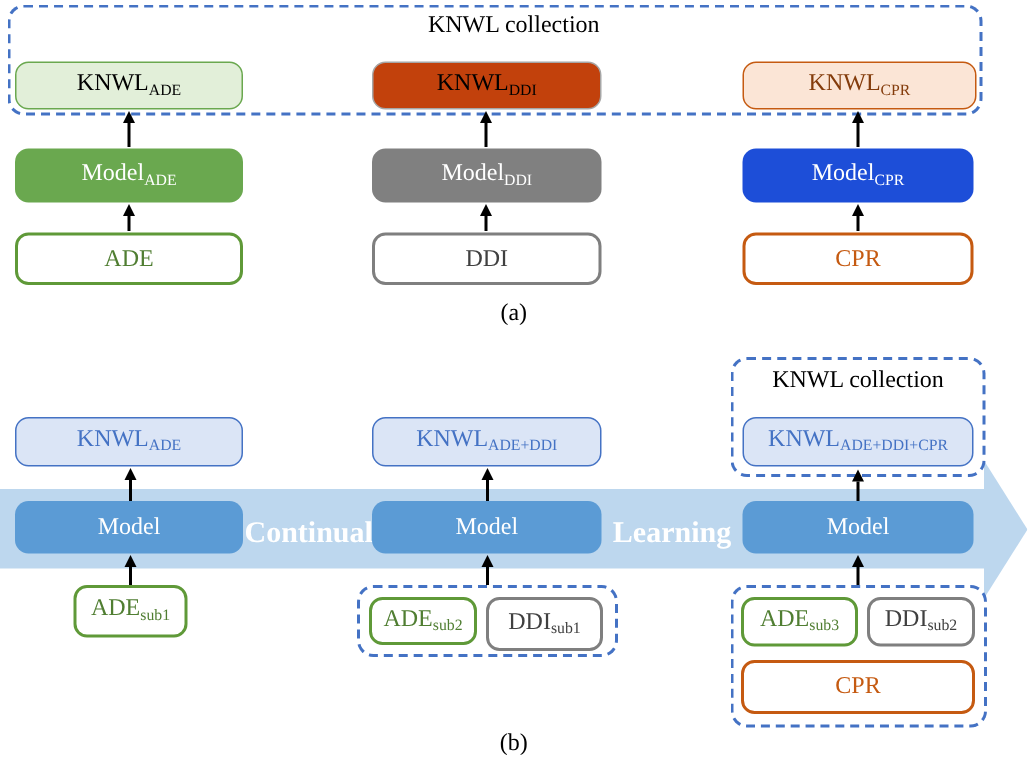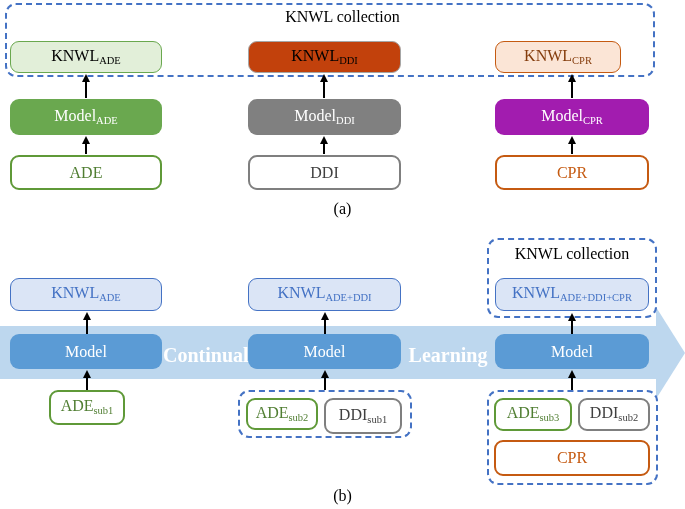--- a/index.html
+++ b/index.html
@@ -18,21 +18,21 @@
     border:2px dashed #4472c4; border-radius:11px; background:transparent;
   }
   .caption { position:absolute; left:0; width:685px; text-align:center; font-size:16px; color:#000; }
 
   
   .knwl-green  { background:#e2efd9; border:1.5px solid #6aa84f; color:#000; }
   .knwl-gray   { background:#c2410c; border:1.5px solid #a6a6a6; color:#000; }
   .knwl-orange { background:#fbe5d6; border:1.5px solid #c55a11; color:#843c0c; }
   .model-green  { background:#6aa84f; color:#fff; }
   .model-gray   { background:#808080; color:#fff; }
-  .model-orange { background:#a21caf; color:#fff; }
+  .model-orange { background:#1d4ed8; color:#fff; }
   .in-green  { background:#fff; border:2px solid #5f9938; color:#507e32; }
   .in-gray   { background:#fff; border:2px solid #7f7f7f; color:#404040; }
   .in-orange { background:#fff; border:2px solid #c55a11; color:#c55a11; }
 
   
   .knwl-blue  { background:#dbe5f6; border:1.5px solid #4472c4; color:#4472c4; }
   .model-blue { background:#5b9bd5; color:#fff; }
   .band { position:absolute; left:0; top:326px; width:657px; height:53px; background:#bdd7ee; }
   .band-head {
     position:absolute; left:656px; top:307px; width:0; height:0;
@@ -92,21 +92,21 @@
     </div>
     <div class="arrow-up" style="left:318px; top:74px; height:24px;">
         <div class="head"></div>
         <div class="shaft"></div>
       </div>
     <div class="arrow-up" style="left:318px; top:136px; height:18px;">
         <div class="head"></div>
         <div class="shaft"></div>
       </div>
 
-    <div class="box knwl-orange" style="left:495px; top:41px; width:126px; height:32px;text-align:right;">
+    <div class="box knwl-orange" style="left:495px; top:41px; width:156px; height:32px;text-align:right;">
       <span><span>KNWL</span><span class="subsc">CPR</span></span>
     </div>
     <div class="box model-orange" style="left:495px; top:99px; width:154px; height:36px;">
       <span><span>Model</span><span class="subsc">CPR</span></span>
     </div>
     <div class="box in-orange" style="left:495px; top:155px; width:154px; height:35px;">
       <span>CPR</span>
     </div>
     <div class="arrow-up" style="left:566px; top:74px; height:24px;">
         <div class="head"></div>

